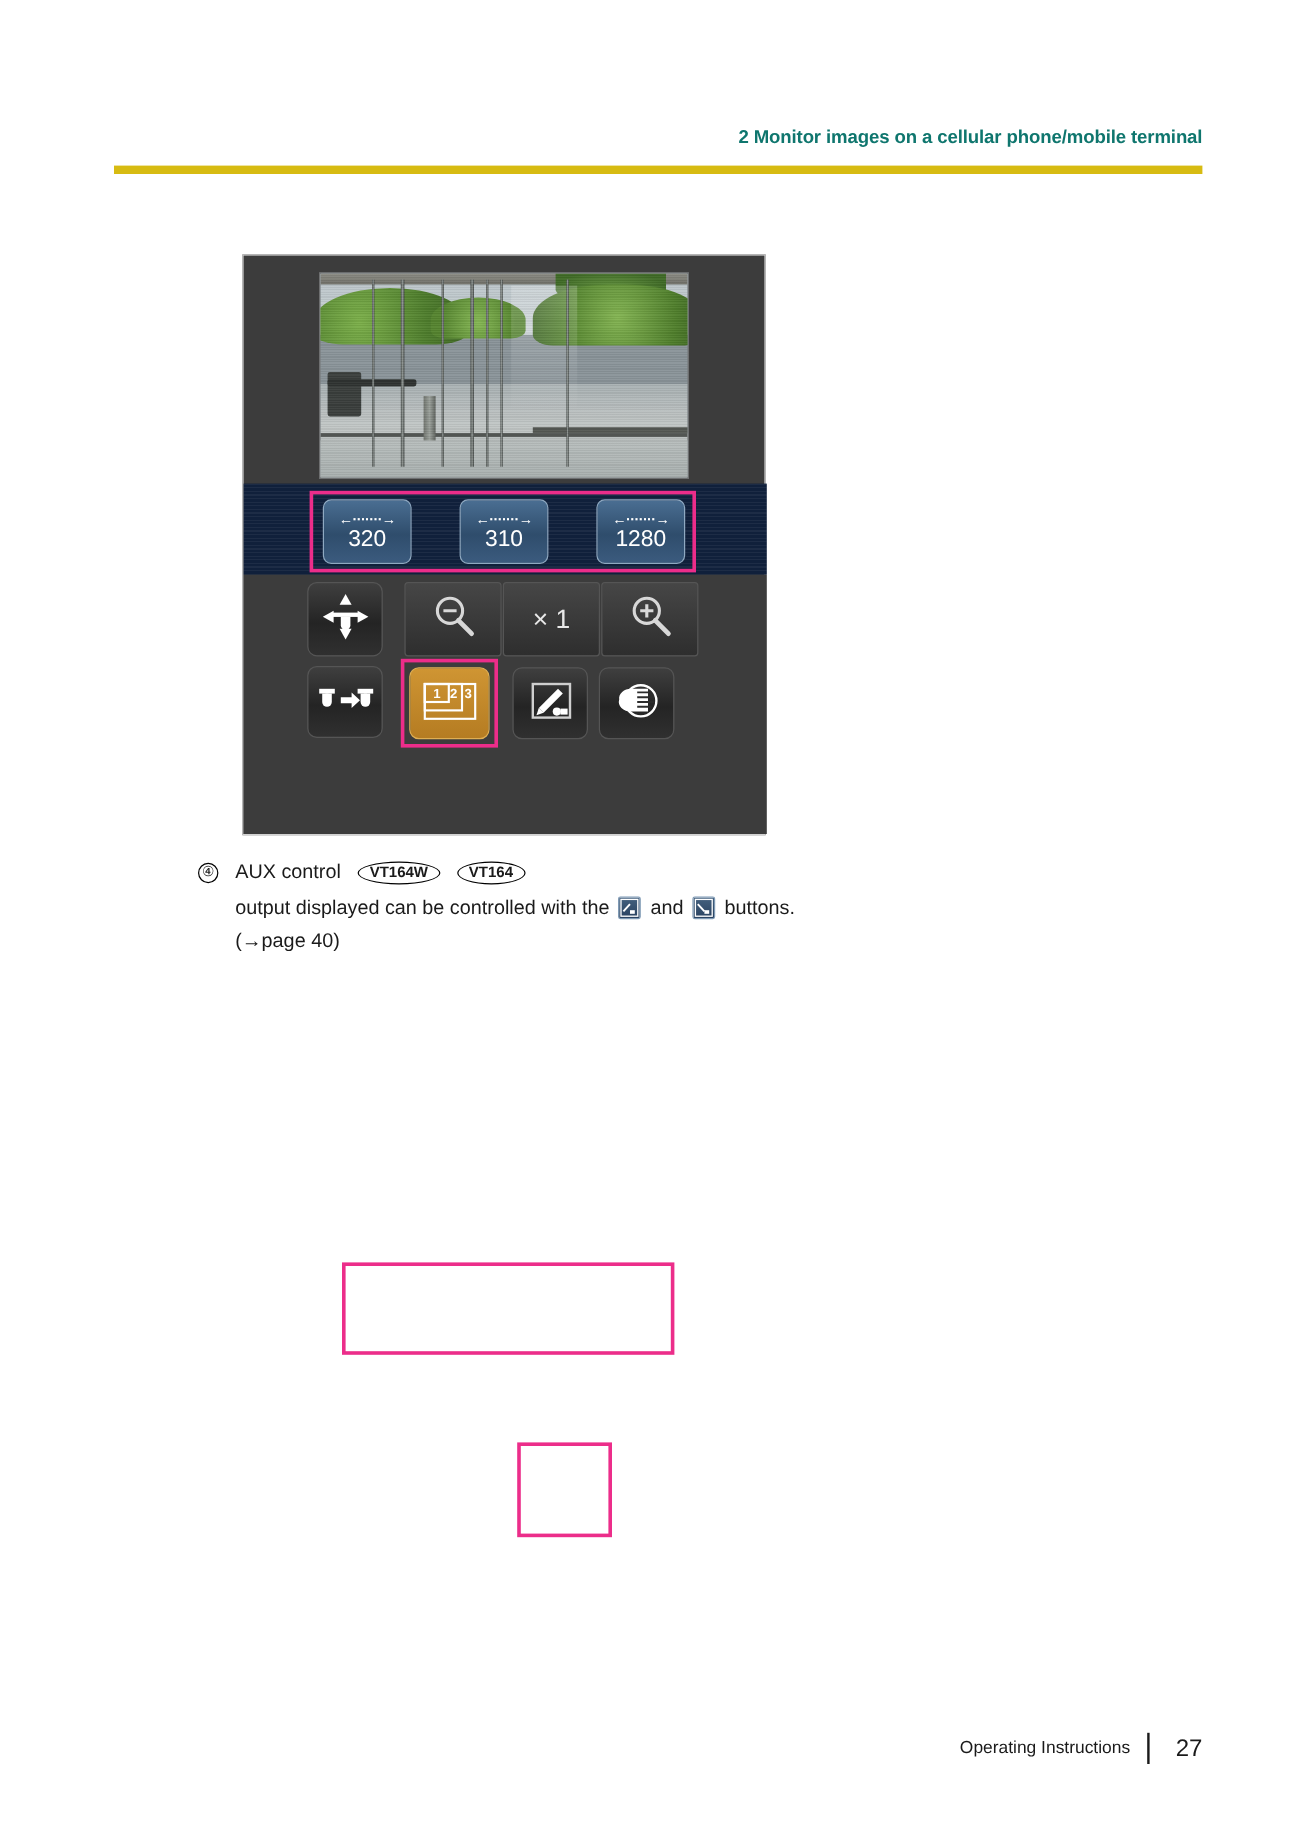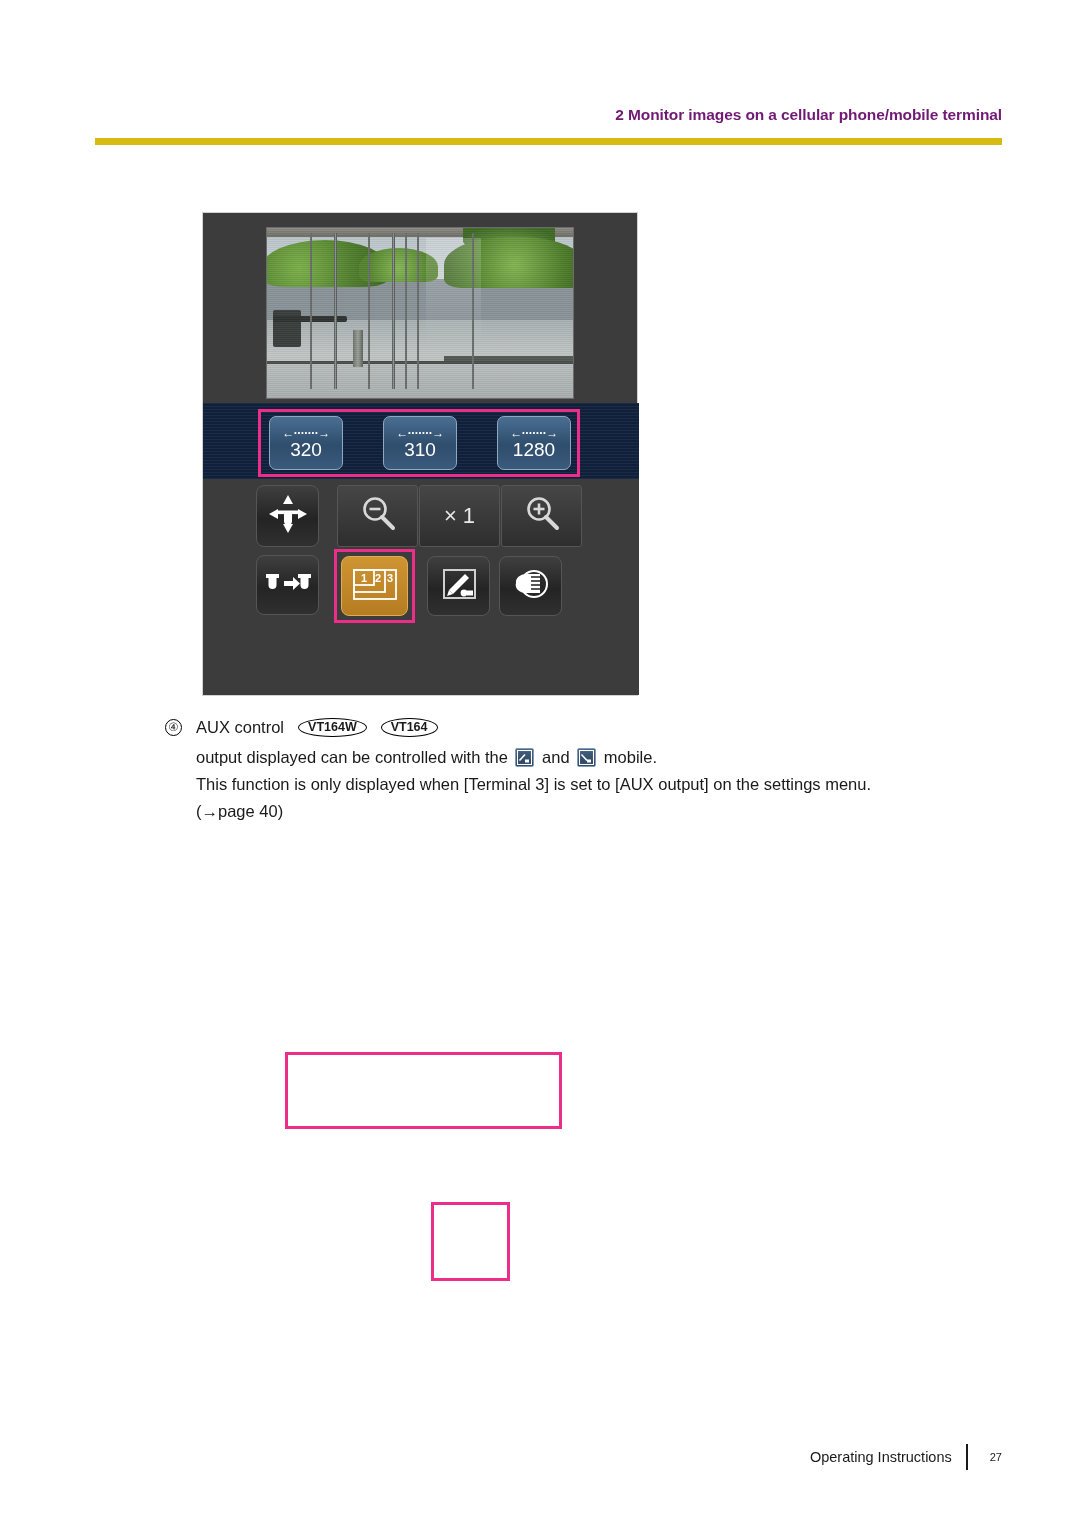--- a/index.html
+++ b/index.html
@@ -25,21 +25,21 @@
     height: 42px;
   }
   .header-title {
     position: absolute;
     right: 0;
     top: 0;
     font-size: 15.5px;
     font-weight: bold;
     letter-spacing: -0.1px;
     white-space: nowrap;
-    color: #701a75;
+    color: #0f766e;
   }
   .header-rule {
     position: absolute;
     left: 0;
     top: 32px;
     width: 907px;
     height: 7px;
     background: #d7bb12;
   }
 
@@ -305,21 +305,21 @@
     font-size: 14.5px;
     color: #1a1a1a;
   }
   .footer-label { white-space: nowrap; }
   .footer-sep {
     width: 2px;
     height: 26px;
     background: #1a1a1a;
     margin: 0 22px 0 14px;
   }
-  .footer-page { font-size: 11px; }
+  .footer-page { font-size: 20px; }
 </style>
 </head>
 <body>
 
 <div class="page-header">
   <div class="header-title">2 Monitor images on a cellular phone/mobile terminal</div>
   <div class="header-rule"></div>
 </div>
 
 <div class="device-shot">
@@ -486,24 +486,23 @@
         </svg>
       </span>
       <span>and</span>
       <span class="mini-icon blue">
         <svg width="17" height="17" viewBox="0 0 17 17">
           <rect x="1.5" y="1.5" width="14" height="14" fill="none" stroke="#fff" stroke-width="1.1"></rect>
           <path d="M3.5 5.5 L9 11.5" stroke="#fff" stroke-width="1.6" fill="none"></path>
           <rect x="9" y="10.5" width="4" height="3" fill="#fff"></rect>
         </svg>
       </span>
-      <span>mobile.</span>
+      <span>buttons.</span>
     </p>
 
-    <p>This function is only displayed when [Terminal 3] is set to [AUX output] on the settings menu.</p>
     <p>(→page 40)</p>
   </div>
 </div>
 
 <div class="anno-box" id="anno-box-wide"></div>
 <div class="anno-box" id="anno-box-small"></div>
 
 <div class="footer">
   <span class="footer-label">Operating Instructions</span>
   <span class="footer-sep"></span>

